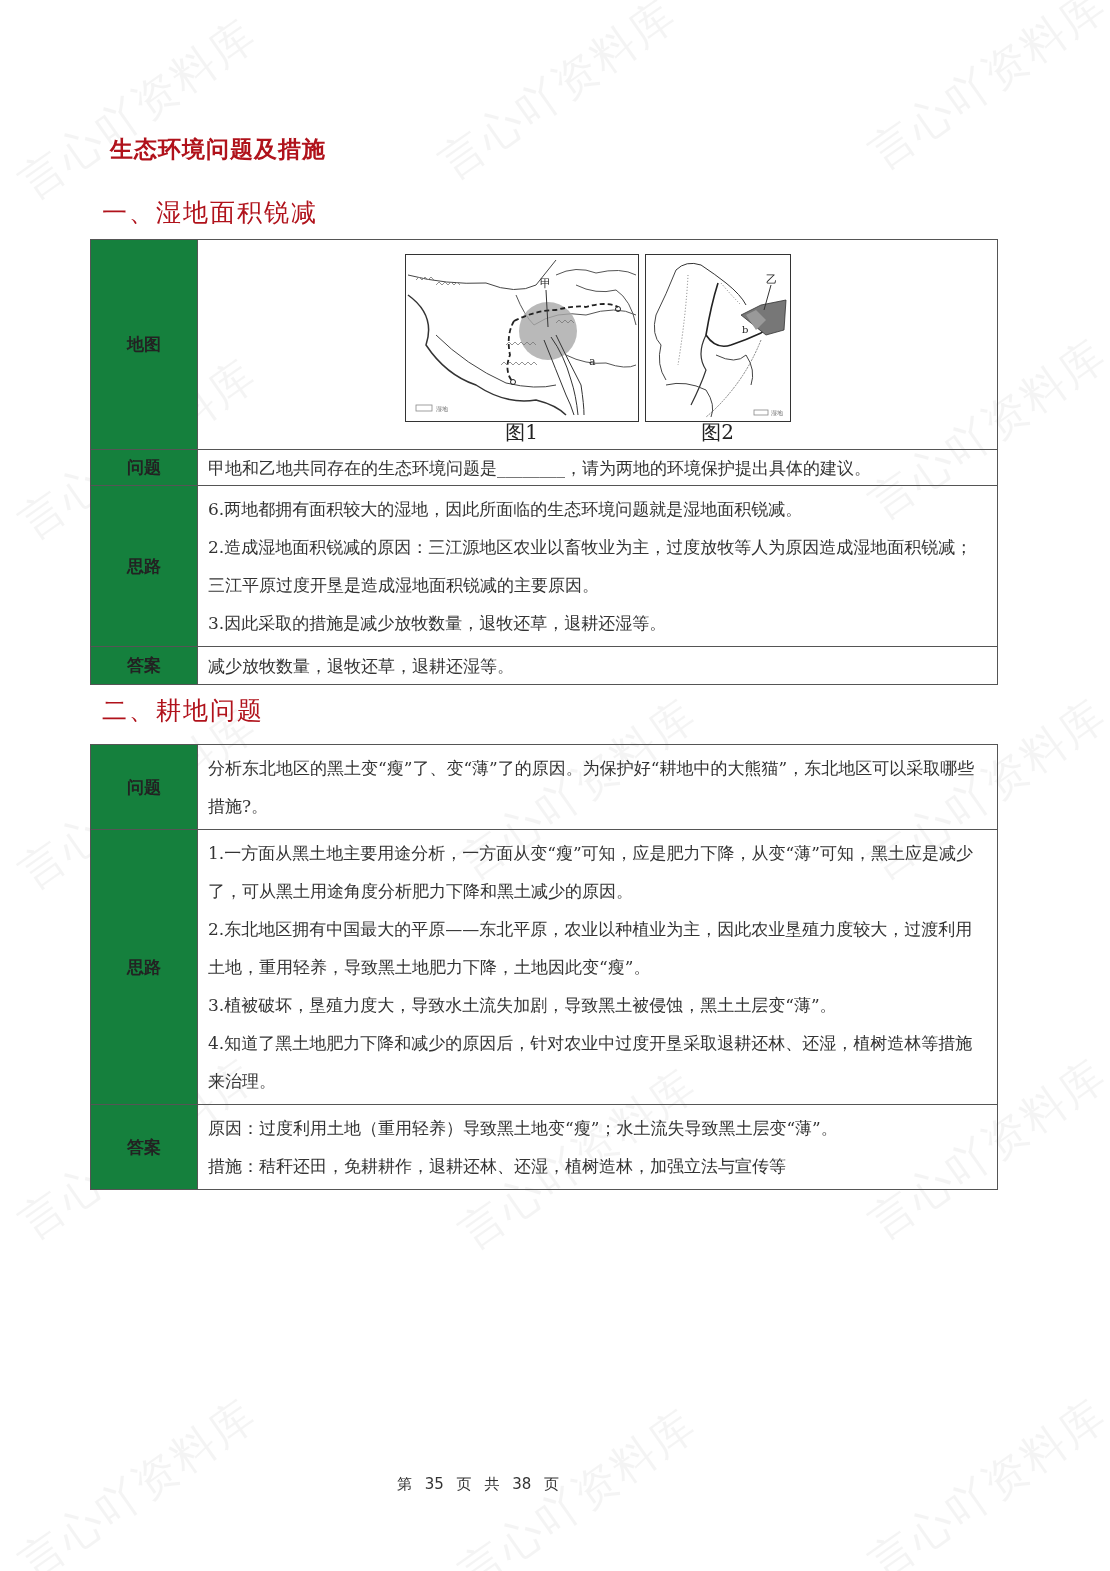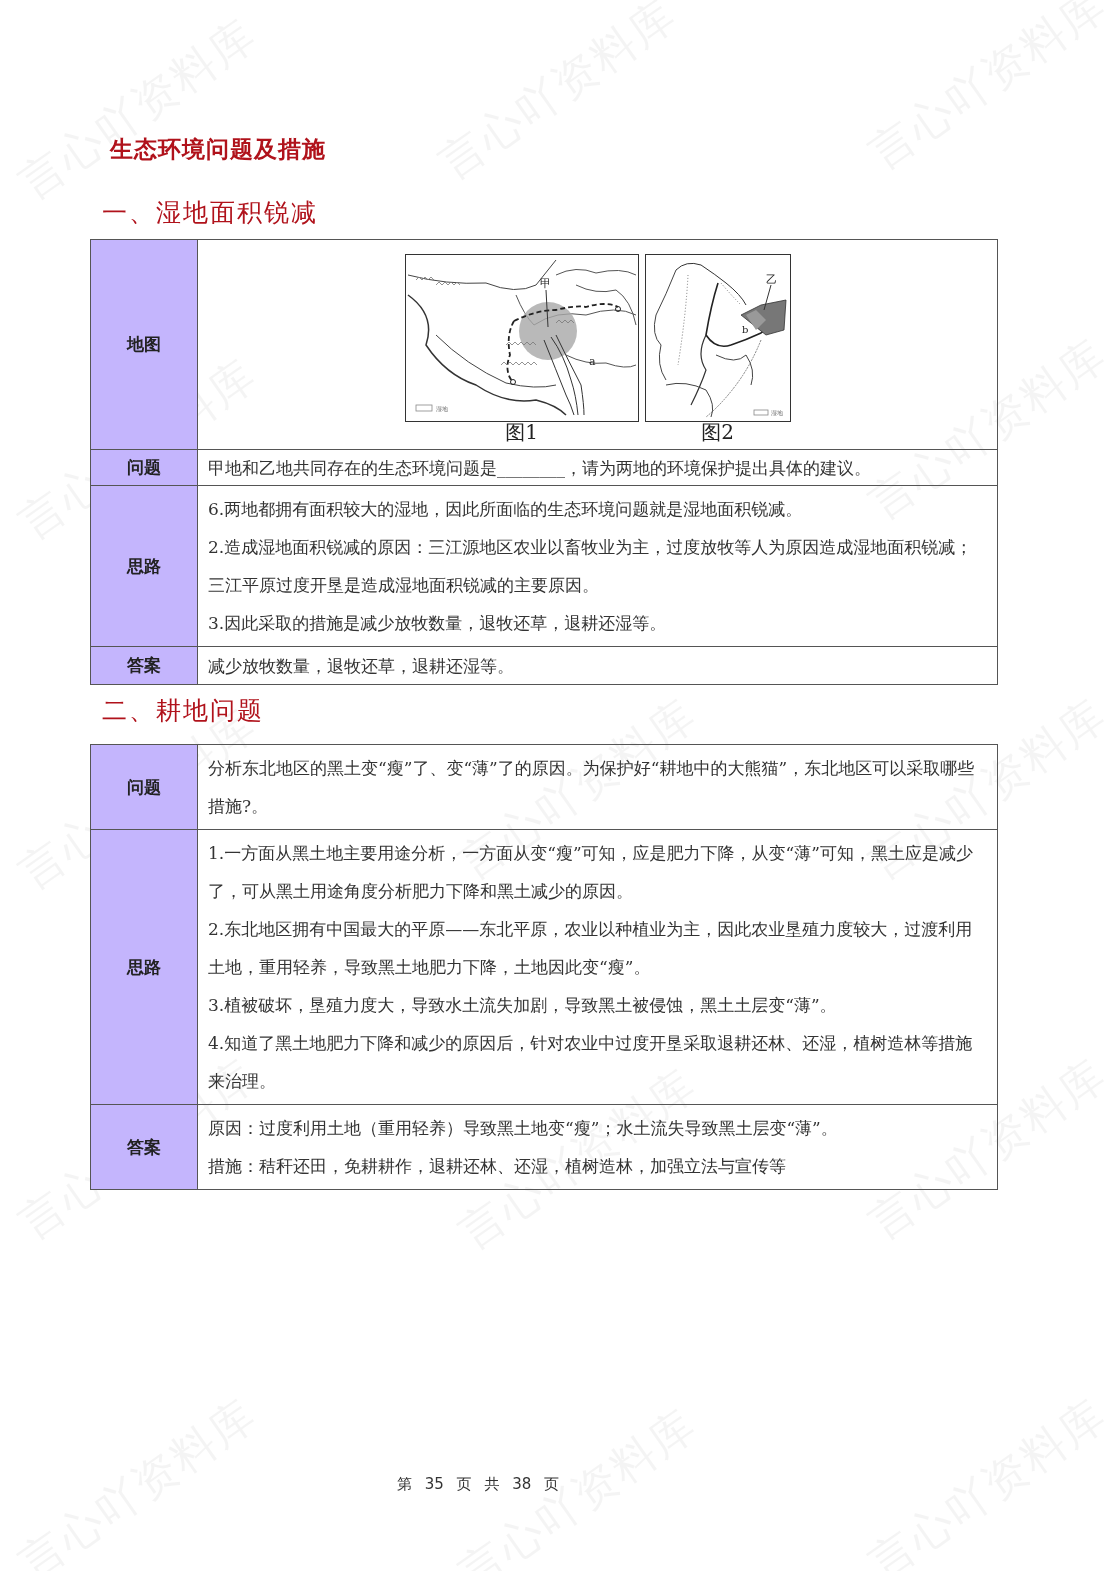--- a/index.html
+++ b/index.html
@@ -19,21 +19,21 @@
   .section-title {
     position:absolute; left:102px; font-size:25px; color:#b0121b; letter-spacing:2px;
     font-family:"DejaVu Serif", serif;
   }
   table.qa {
     position:absolute; left:90px; width:908px; border-collapse:collapse;
     border:1.5px solid #555; font-size:17px;
   }
   table.qa td { border:1px solid #555; vertical-align:middle; }
   td.label {
-    width:104px; background:#c4b5fd; text-align:center; font-weight:bold;
+    width:104px; background:#15803d; text-align:center; font-weight:bold;
     font-family:"DejaVu Sans", sans-serif; font-size:17px; color:#222;
   }
   td.content { padding:4px 10px 4px 10px; line-height:38px; color:#333;margin-left:47px; }
   td.content p { margin:0; }
   td.compact { line-height:34px; padding:0 10px; }
   .maps { display:flex; justify-content:center; gap:6px; padding:6px 0 0 0; }
   .map-fig { display:flex; flex-direction:column; align-items:center; }
   .map-fig svg { border:1.5px solid #333; background:#fff; display:block; }
   .map-caption { font-size:20px; line-height:20px; color:#222; }
   .page-footer {

